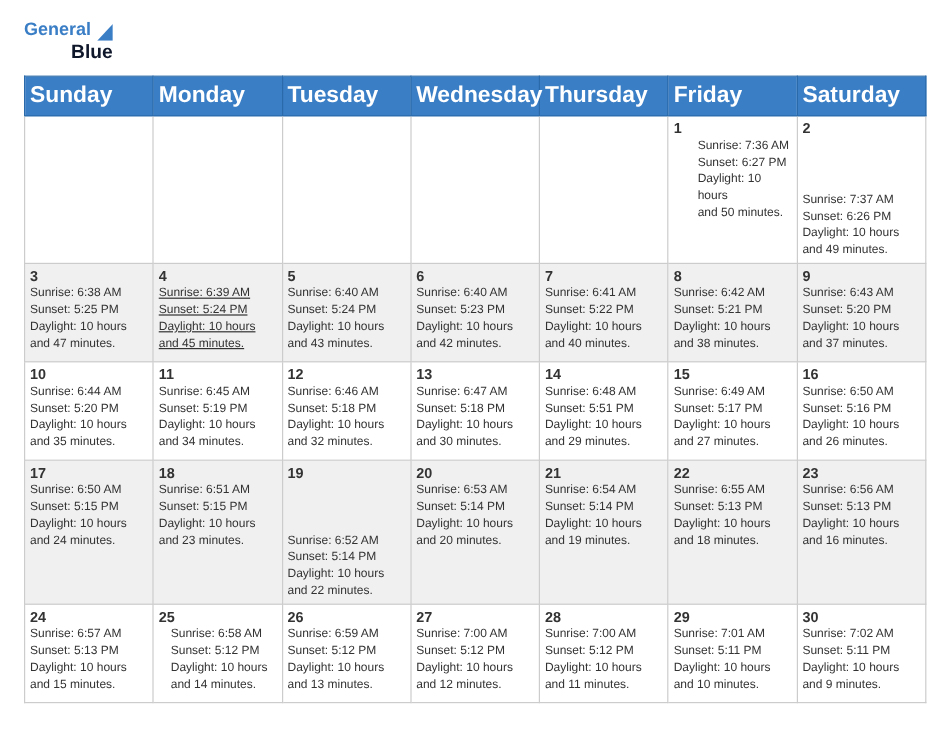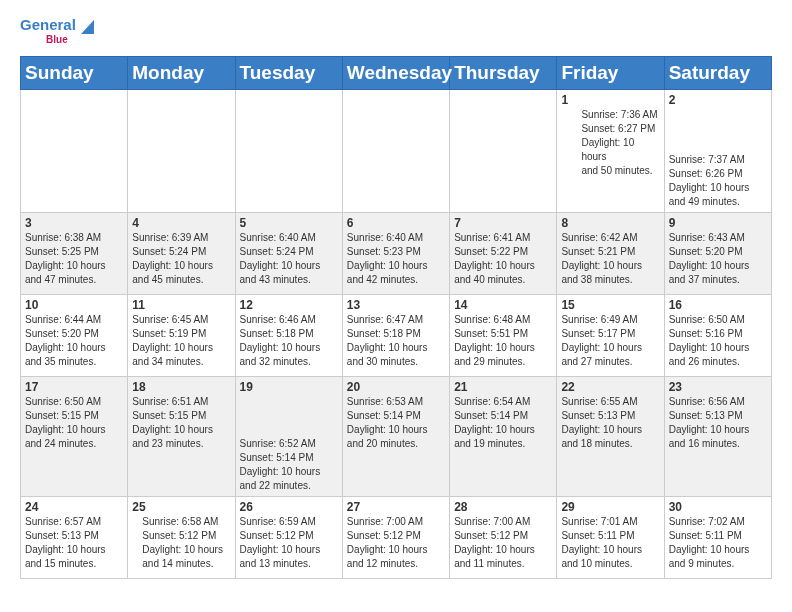--- a/index.html
+++ b/index.html
@@ -18,28 +18,28 @@
     tbody tr:nth-child(even) td { background: #f0f0f0; }
     .day-num { font-size: 12px; font-weight: bold; display: block; margin-bottom: 1px; }
     .day-detail { font-size: 10px; line-height: 1.4; }
   </style>
 </head>
 <body>
 
 <div class="container">
   <div class="header">
     <div class="logo">
-      <div style="display:flex;flex-direction:column;align-items:center;">
+      <div style="display:flex;flex-direction:column;align-items:flex-end;">
         <div style="display:flex;align-items:center;">
           <span class="logo-text"><span>General</span></span>
           <svg width="18" height="18" viewBox="0 0 18 18">
             <polygon points="5,18 18,4 18,18" fill="#3a7ec6"></polygon>
           </svg>
         </div>
-        <span class="logo-text" style="color:#be185d;font-size:10px;">Blue</span>
+        <span class="logo-text" style="color:#0f172a;font-size:16px;">Blue</span>
       </div>
     </div>
     <div class="title-block">
       <h1></h1>
       <h2></h2>
     </div>
   </div>
 
   <table>
     <thead>
@@ -78,21 +78,21 @@
         <tr>
           <td>
             <span class="day-num">3</span>
             <div class="day-detail" style="white-space: pre-line;">Sunrise: 6:38 AM
 Sunset: 5:25 PM
 Daylight: 10 hours
 and 47 minutes.</div>
           </td>
           <td>
             <span class="day-num">4</span>
-            <div class="day-detail" style="white-space: pre-line;">Sunrise: 6:39 AM
+            <div class="day-detail" style="white-space: pre-line; text-decoration: underline;">Sunrise: 6:39 AM
 Sunset: 5:24 PM
 Daylight: 10 hours
 and 45 minutes.</div>
           </td>
           <td>
             <span class="day-num">5</span>
             <div class="day-detail" style="white-space: pre-line;">Sunrise: 6:40 AM
 Sunset: 5:24 PM
 Daylight: 10 hours
 and 43 minutes.</div>

